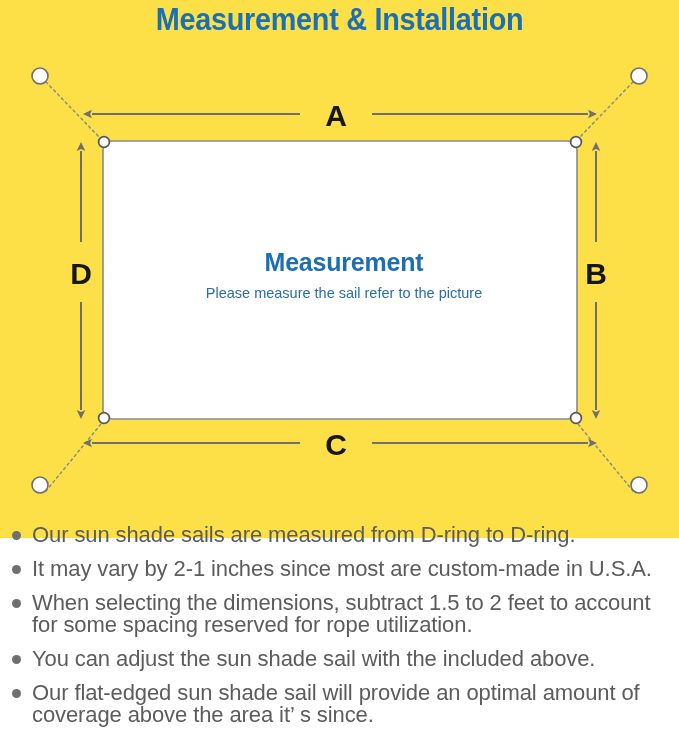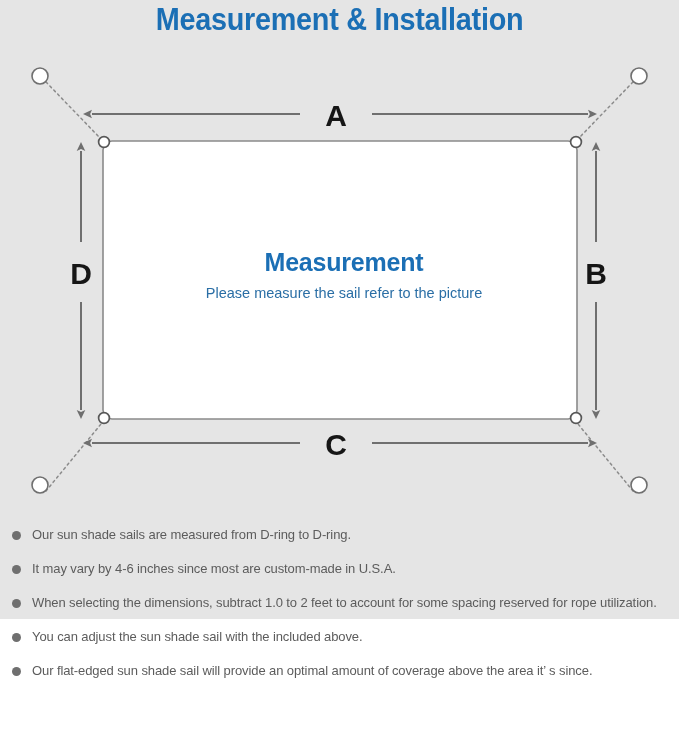--- a/index.html
+++ b/index.html
@@ -13,22 +13,22 @@
     height: 739px;
     font-family: "Liberation Sans", sans-serif;
     -webkit-font-smoothing: antialiased;
     overflow: hidden;
     position: relative;
   }
 
   #page {
     position: relative;
     width: 679px;
-    height: 619px;
-    background: #e5e5e5;
+    height: 538px;
+    background: #fde047;
   }
 
   
   .title {
     position: absolute;
     left: 0;
     top: 1px;
     width: 679px;
     text-align: center;
     font-family: "Liberation Sans", sans-serif;
@@ -93,21 +93,21 @@
     width: 9px;
     height: 9px;
     border-radius: 50%;
     background: #6f6f6f;
     margin-top: 7px;
     margin-right: 11px;
   }
   .note-text {
     flex: 1 1 auto;
     font-family: "Liberation Sans", sans-serif;
-    font-size: 13px;
+    font-size: 22px;
     line-height: 22px;
     color: #5c5c5c;
     letter-spacing: -0.1px;
   }
 </style>
 </head>
 <body>
 
 <div id="page">
 
@@ -180,26 +180,26 @@
 
   <div class="notes">
 
     <div class="note-row">
       <span class="note-bullet"></span>
       <span class="note-text">Our sun shade sails are measured from D-ring to D-ring.</span>
     </div>
 
     <div class="note-row">
       <span class="note-bullet"></span>
-      <span class="note-text">It may vary by 4-6 inches since most are custom-made in U.S.A.</span>
-    </div>
-
-    <div class="note-row">
-      <span class="note-bullet"></span>
-      <span class="note-text">When selecting the dimensions, subtract 1.0 to 2 feet to account for some spacing reserved for rope utilization.</span>
+      <span class="note-text">It may vary by 2-1 inches since most are custom-made in U.S.A.</span>
+    </div>
+
+    <div class="note-row">
+      <span class="note-bullet"></span>
+      <span class="note-text">When selecting the dimensions, subtract 1.5 to 2 feet to account for some spacing reserved for rope utilization.</span>
     </div>
 
     <div class="note-row">
       <span class="note-bullet"></span>
       <span class="note-text">You can adjust the sun shade sail with the included above.</span>
     </div>
 
     <div class="note-row">
       <span class="note-bullet"></span>
       <span class="note-text">Our flat-edged sun shade sail will provide an optimal amount of coverage above the area it’ s since.</span>

